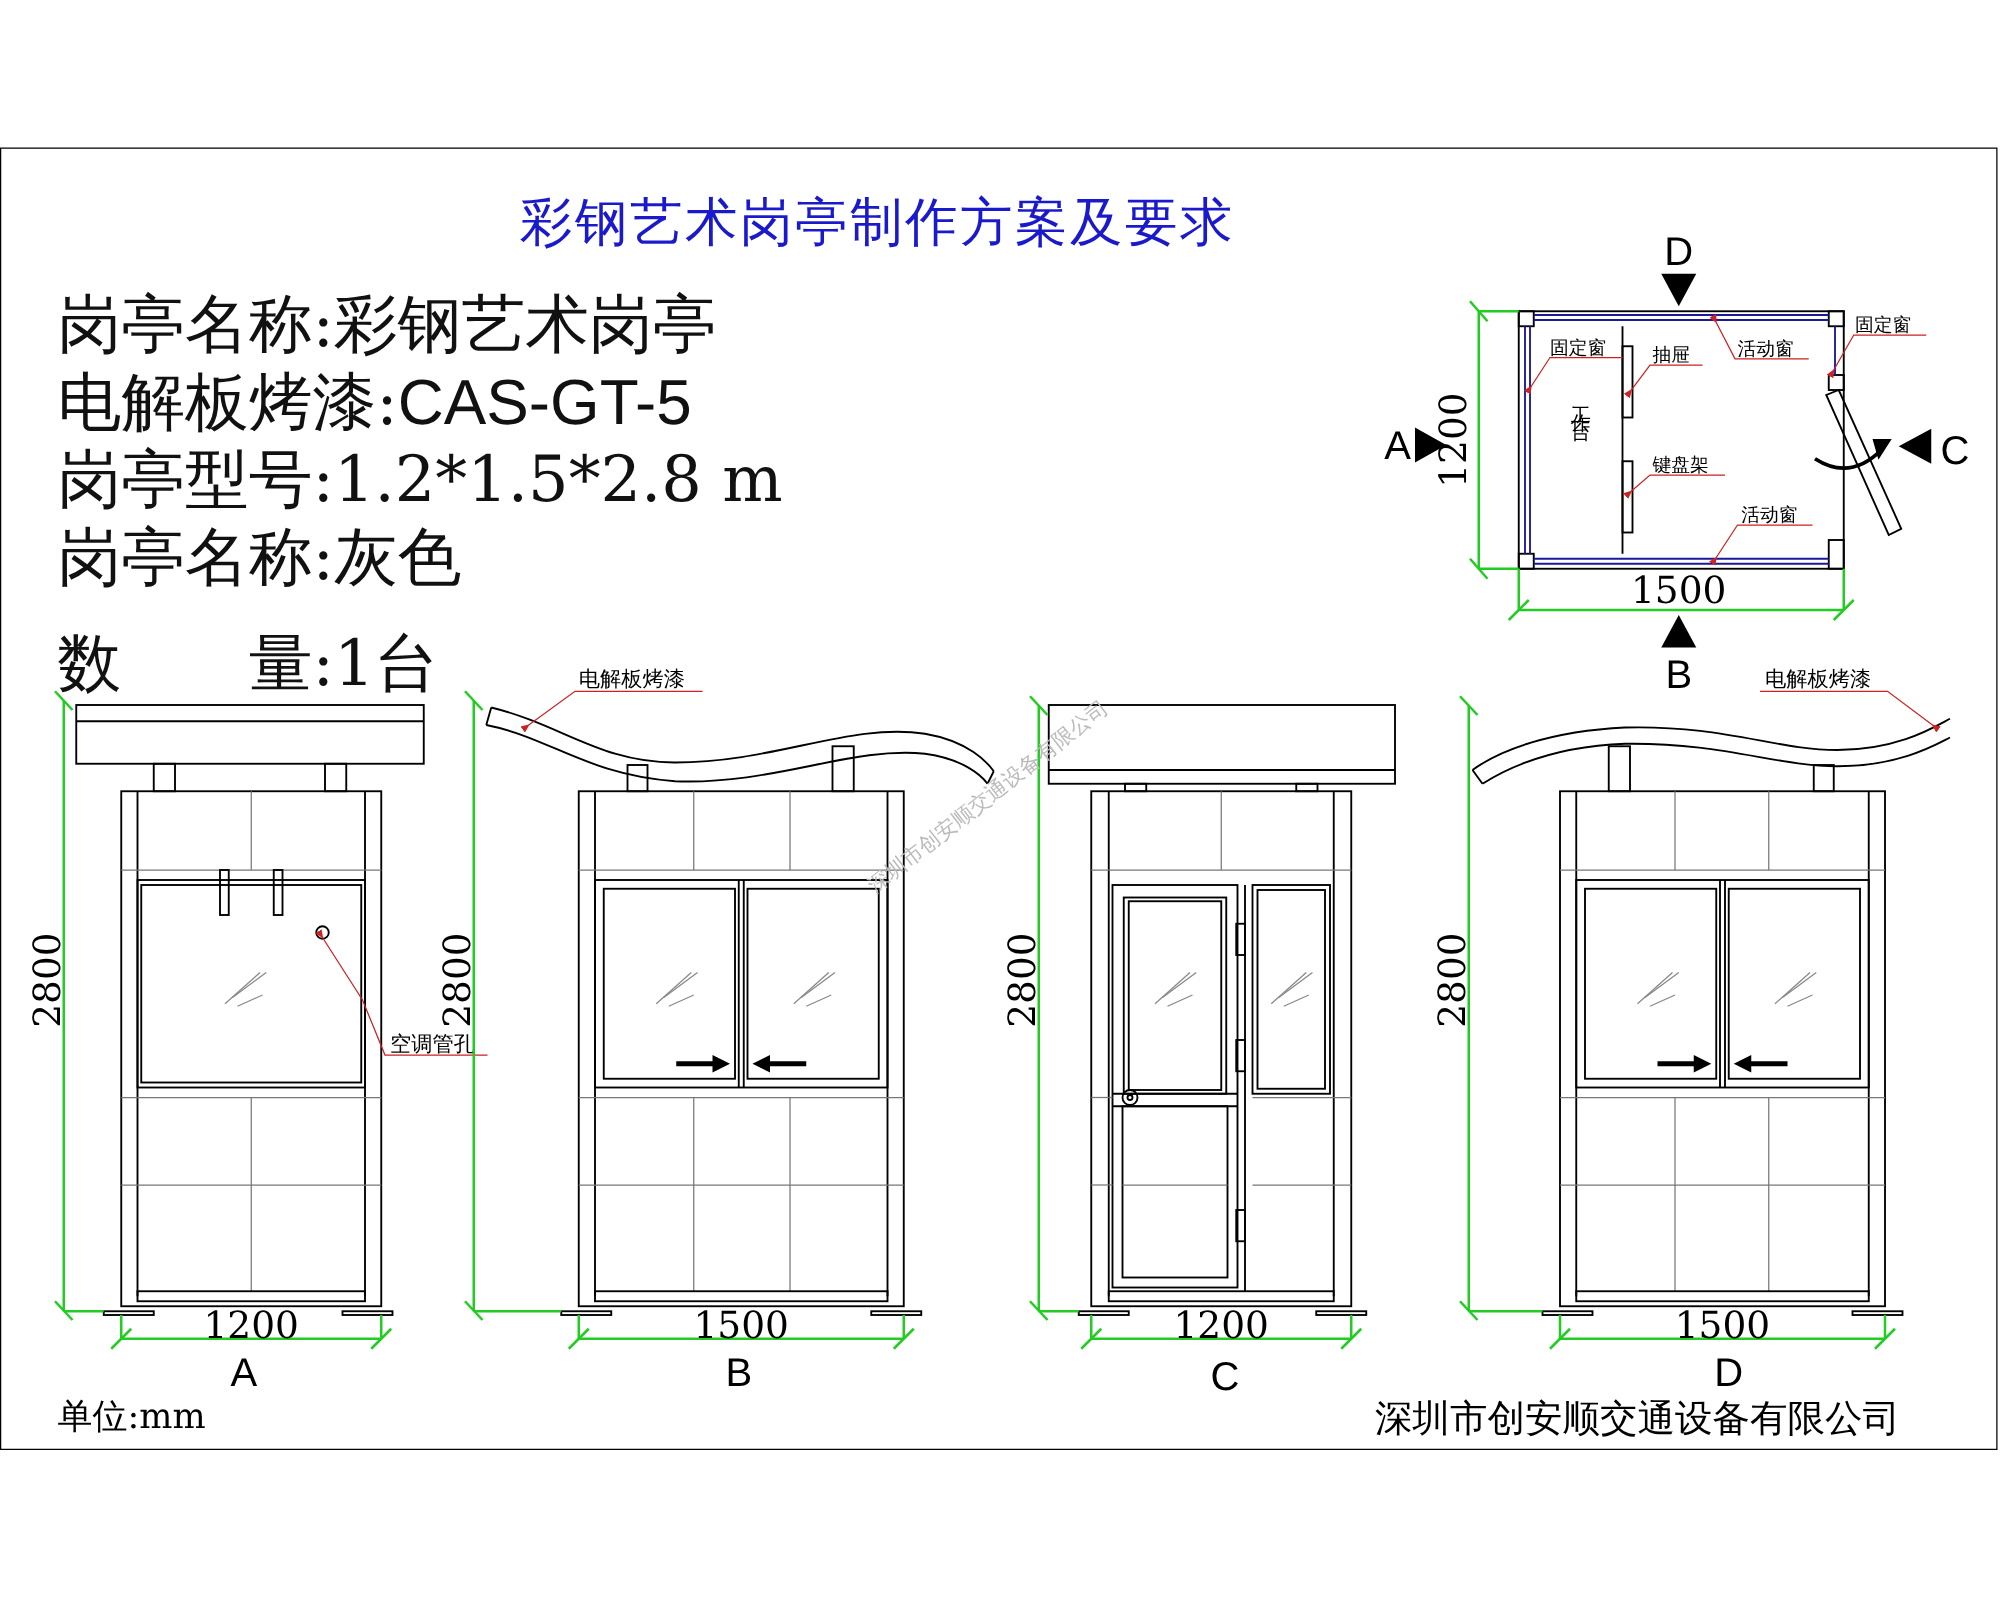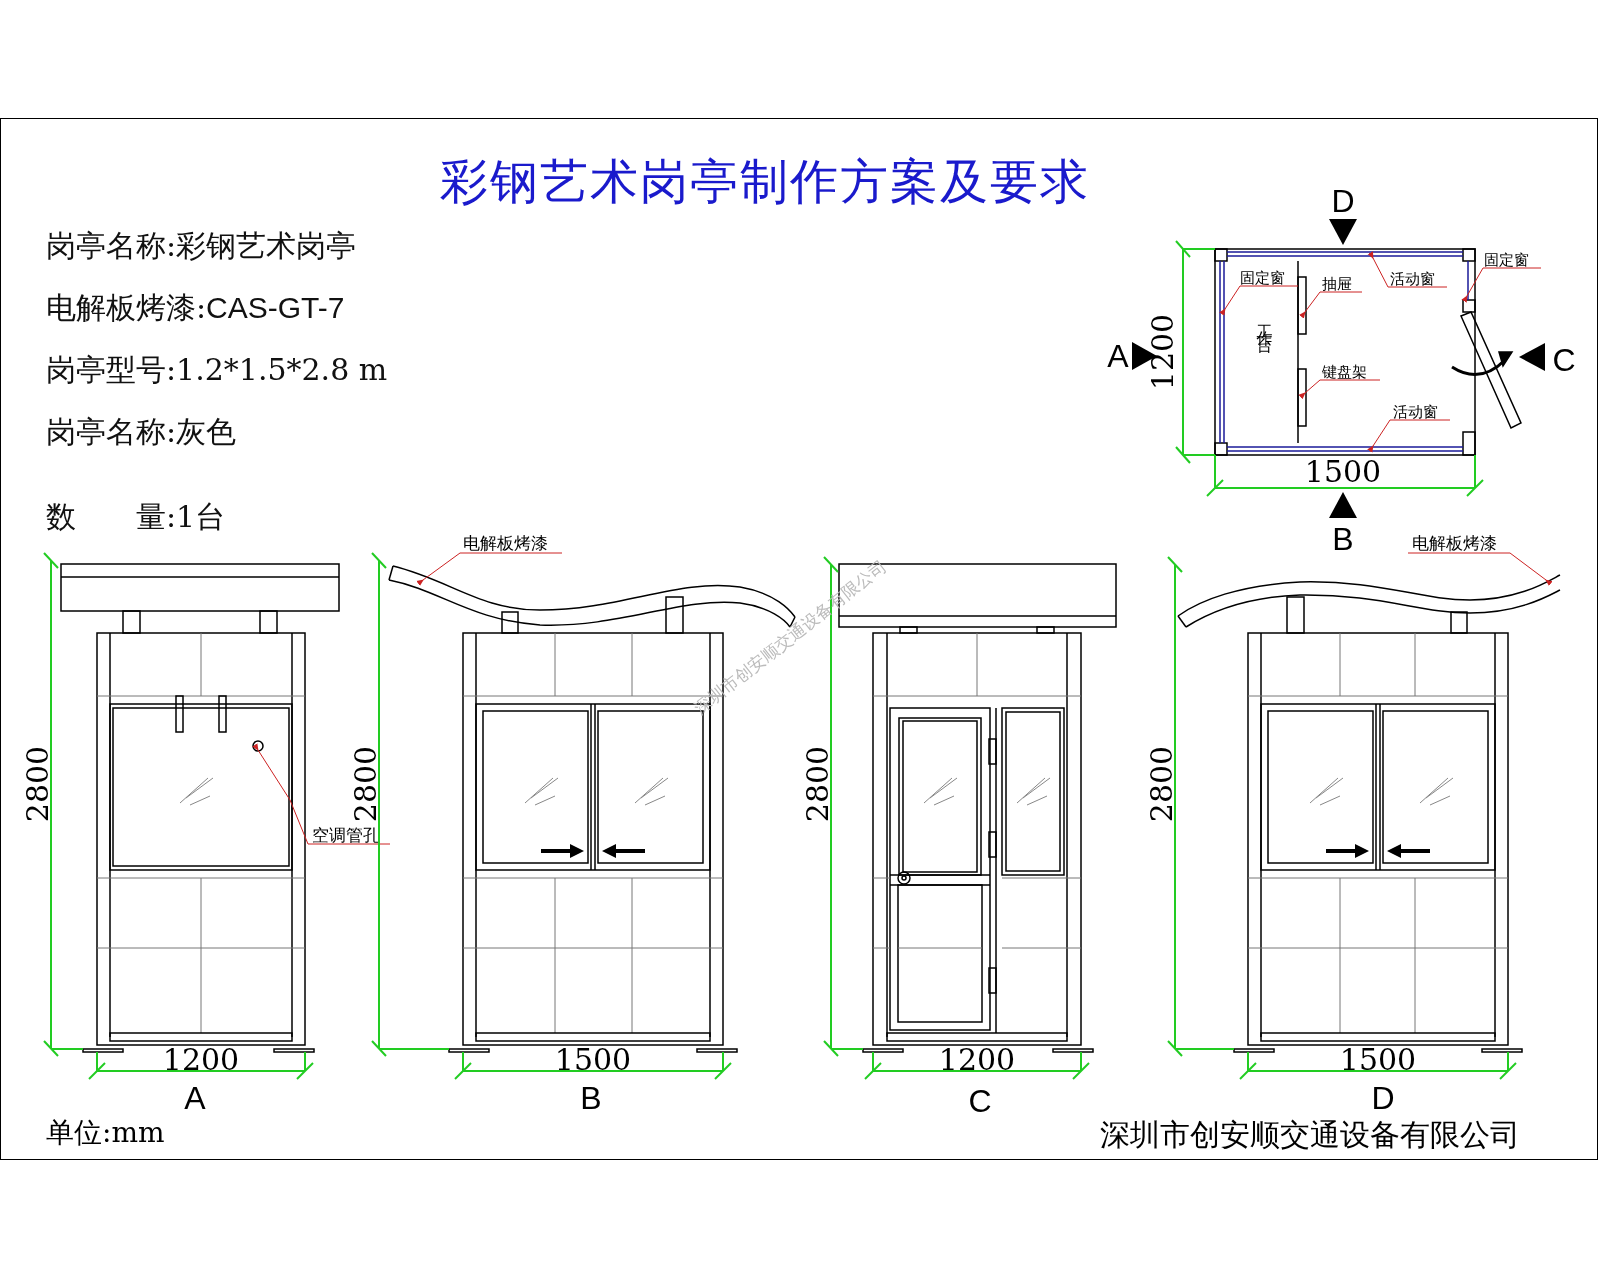--- a/index.html
+++ b/index.html
@@ -1,32 +1,32 @@
 <!DOCTYPE html>
 <html><head>
 <meta charset="utf-8">
 <style>
   html,body{margin:0;padding:0;background:#fff;}
   body{width:1600px;height:1280px;position:relative;overflow:hidden;font-family:"DejaVu Serif",serif;}
   #sheet{position:absolute;left:0;top:118px;width:1598px;height:1042px;border:1px solid #000;box-sizing:border-box;}
-  .title{position:absolute;left:440px;top:150px;font-size:48px;color:#1a1acc;font-family:"DejaVu Serif",serif;letter-spacing:2px;}
-  .spec{position:absolute;left:46px;font-size:30px;color:#111;font-family:"DejaVu Serif",serif;white-space:nowrap;}
+  .title{position:absolute;left:416px;top:150px;font-size:42px;color:#1a1acc;font-family:"DejaVu Serif",serif;letter-spacing:2px;}
+  .spec{position:absolute;left:46px;font-size:51px;color:#111;font-family:"DejaVu Serif",serif;white-space:nowrap;}
   .spec .v-sans{font-family:"Liberation Sans",sans-serif;}
   svg text{font-family:"DejaVu Serif",serif;}
   .lbl{font-family:"Liberation Sans",sans-serif;}
 </style>
 </head>
 <body>
 
 <div id="sheet"></div>
 
 <div class="title">彩钢艺术岗亭制作方案及要求</div>
 
 <div class="spec" style="top:226px"><span>岗亭名称:</span><span>彩钢艺术岗亭</span></div>
-<div class="spec" style="top:288px"><span>电解板烤漆:</span><span class="v-sans">CAS-GT-7</span></div>
+<div class="spec" style="top:288px"><span>电解板烤漆:</span><span class="v-sans">CAS-GT-5</span></div>
 <div class="spec" style="top:350px"><span>岗亭型号:</span><span>1.2*1.5*2.8 m</span></div>
 <div class="spec" style="top:412px"><span>岗亭名称:</span><span>灰色</span></div>
 <div class="spec" style="top:497px"><span>数　　量:</span><span>1台</span></div>
 
 <svg width="1600" height="1280" style="position:absolute;left:0;top:0">
   <defs>
     <marker id="redArrow" markerWidth="8" markerHeight="8" refX="6" refY="4" orient="auto">
         <path d="M0,1 L7,4 L0,7 z" fill="#cc2222"></path>
       </marker>
   </defs>

